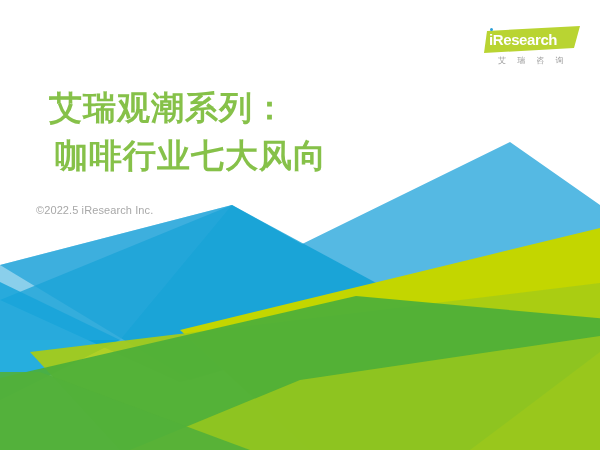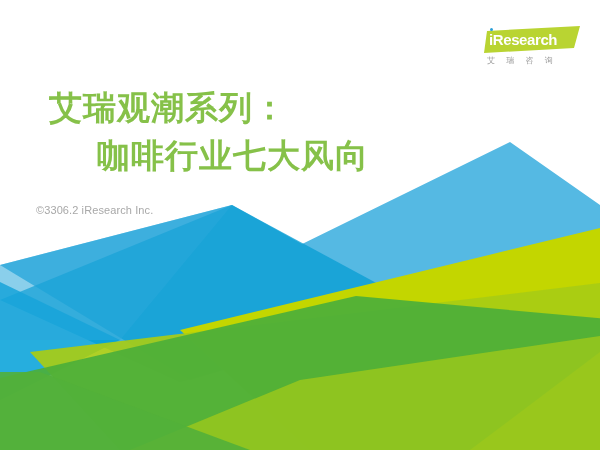--- a/index.html
+++ b/index.html
@@ -70,42 +70,41 @@
   }
   #logo-sub {
     position: absolute;
     left: 3px;
     top: 29px;
     width: 92px;
     font-size: 8px;
     color: #9a9a9a;
     letter-spacing: 4.5px;
     white-space: nowrap;
-    text-align: left;
+    text-align: center;
   }
 
   
   #title-block {
     position: absolute;
     left: 49px;
     top: 84px;
     width: 430px;
   }
   .title-line {
     color: #86c149;
     font-family: "DejaVu Sans", "Liberation Sans", sans-serif;
     font-size: 33px;
     font-weight: bold;
     line-height: 48px;
     letter-spacing: 1px;
     white-space: nowrap;
   }
   #title-line-2 {
     padding-left: 6px;
-    margin-left: 42px;
   }
 
   
   #copyright {
     position: absolute;
     left: 36px;
     top: 204px;
     font-size: 11px;
     color: #a8a8a8;
     letter-spacing: 0.1px;
@@ -149,15 +148,15 @@
     </div>
     <span id="logo-dot"></span>
     <div id="logo-sub">艾 瑞 咨 询</div>
   </div>
 
   <div id="title-block">
     <div class="title-line" id="title-line-1">艾瑞观潮系列：</div>
     <div class="title-line" id="title-line-2">咖啡行业七大风向</div>
   </div>
 
-  <div id="copyright">©3306.2 iResearch Inc.</div>
+  <div id="copyright">©2022.5 iResearch Inc.</div>
 
 </div>
 
 </body></html>

